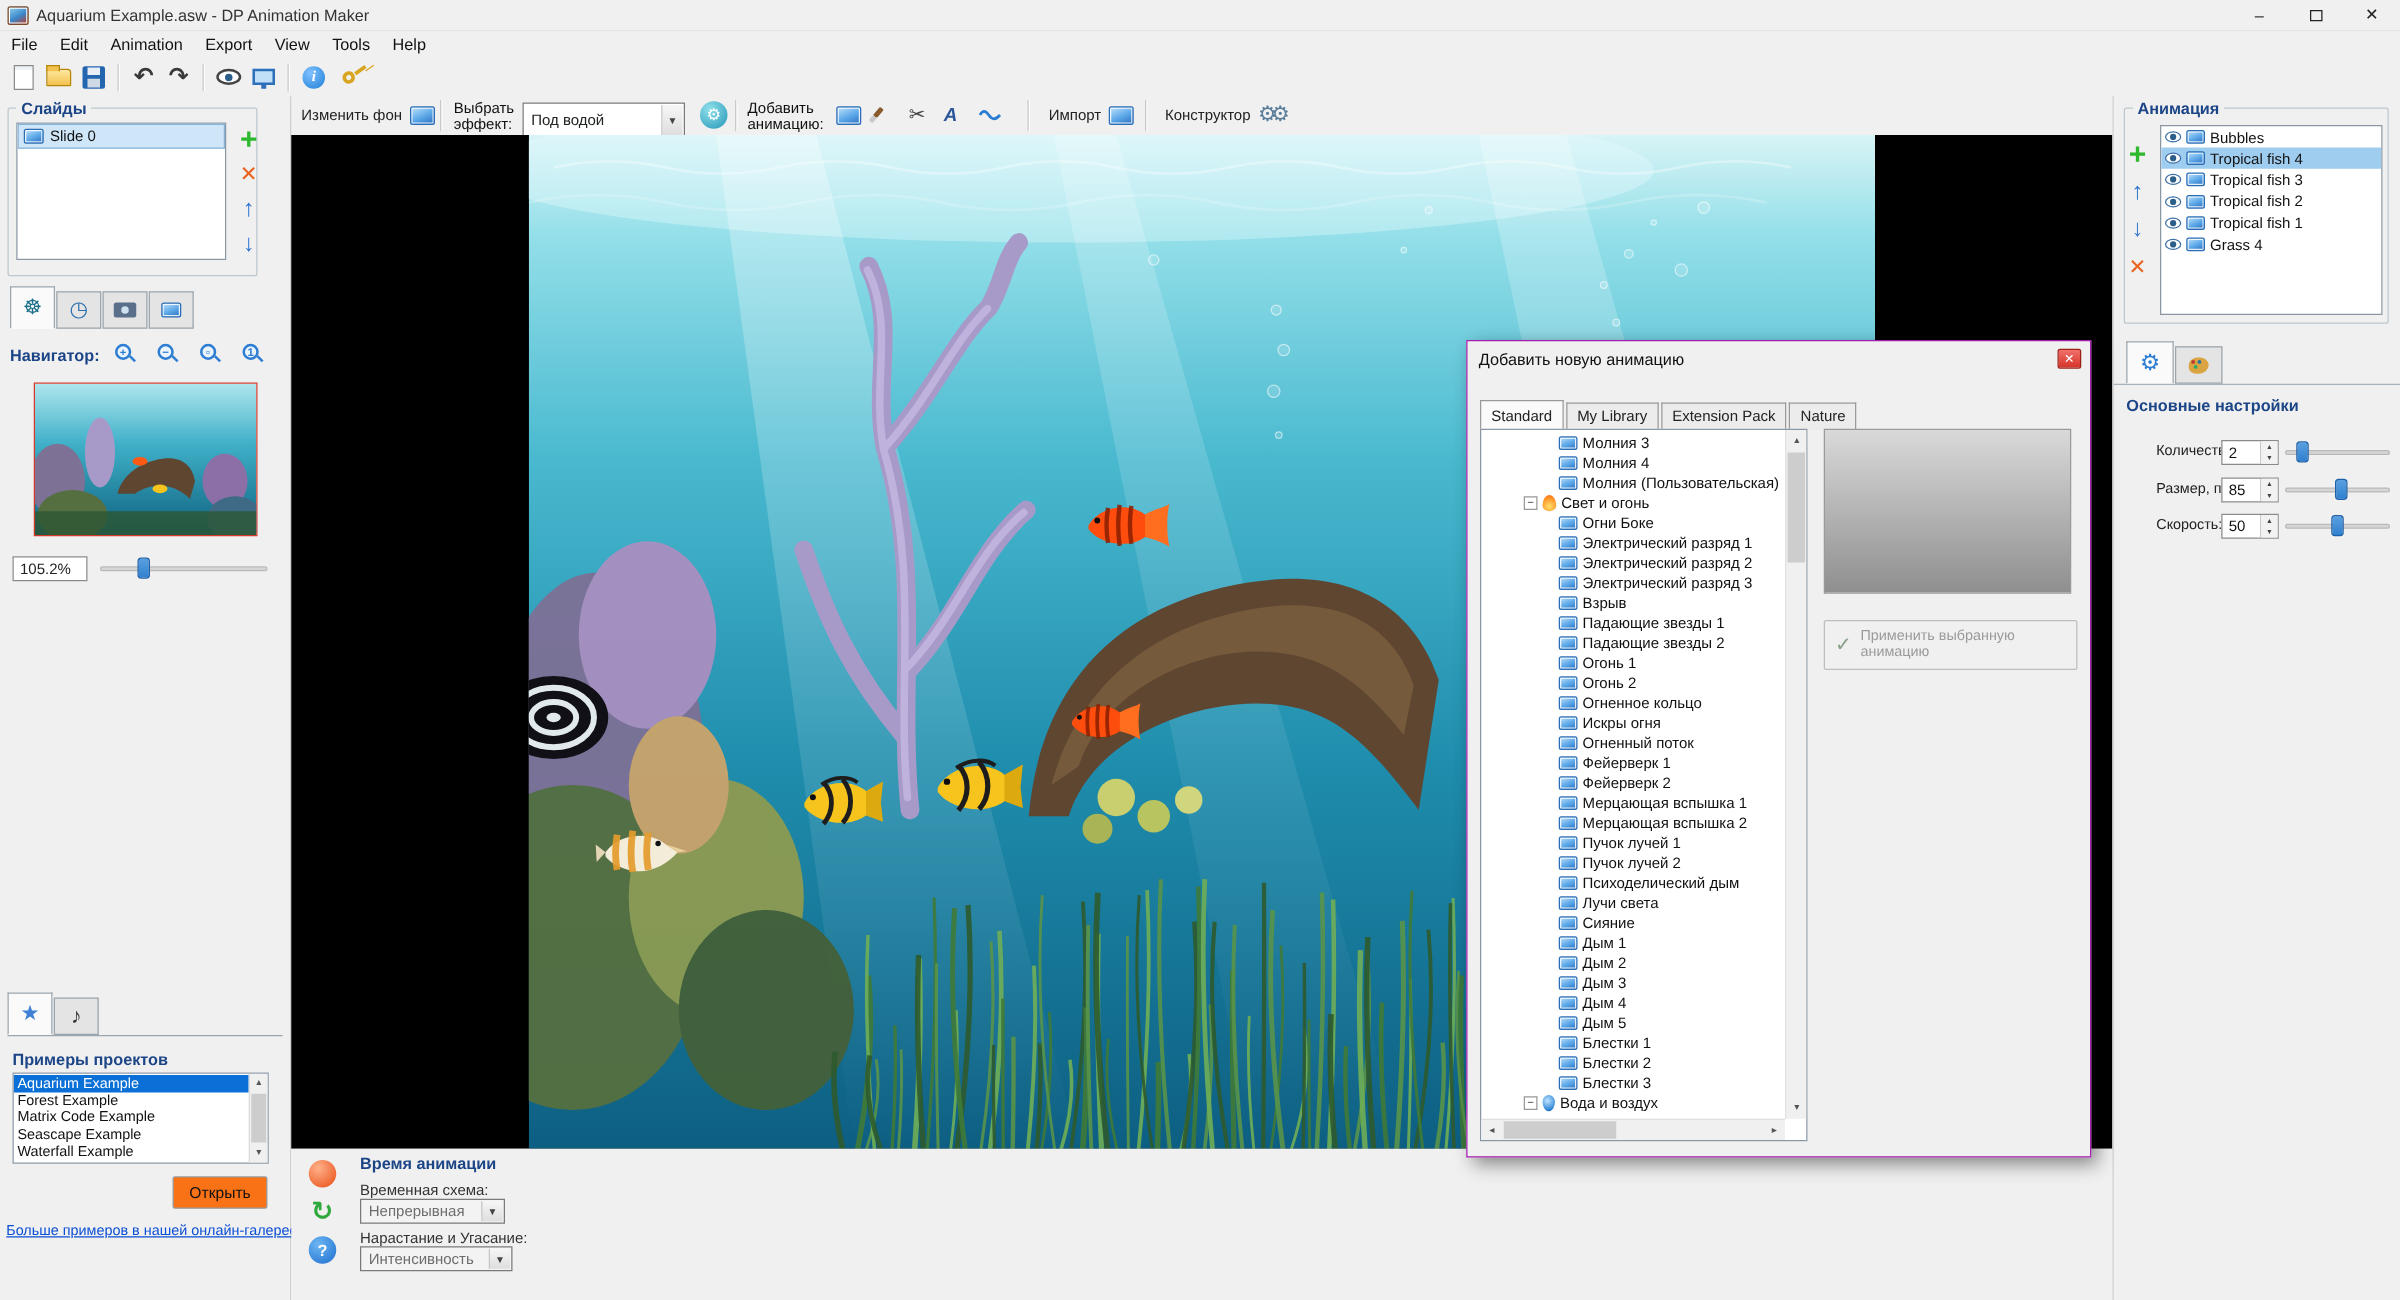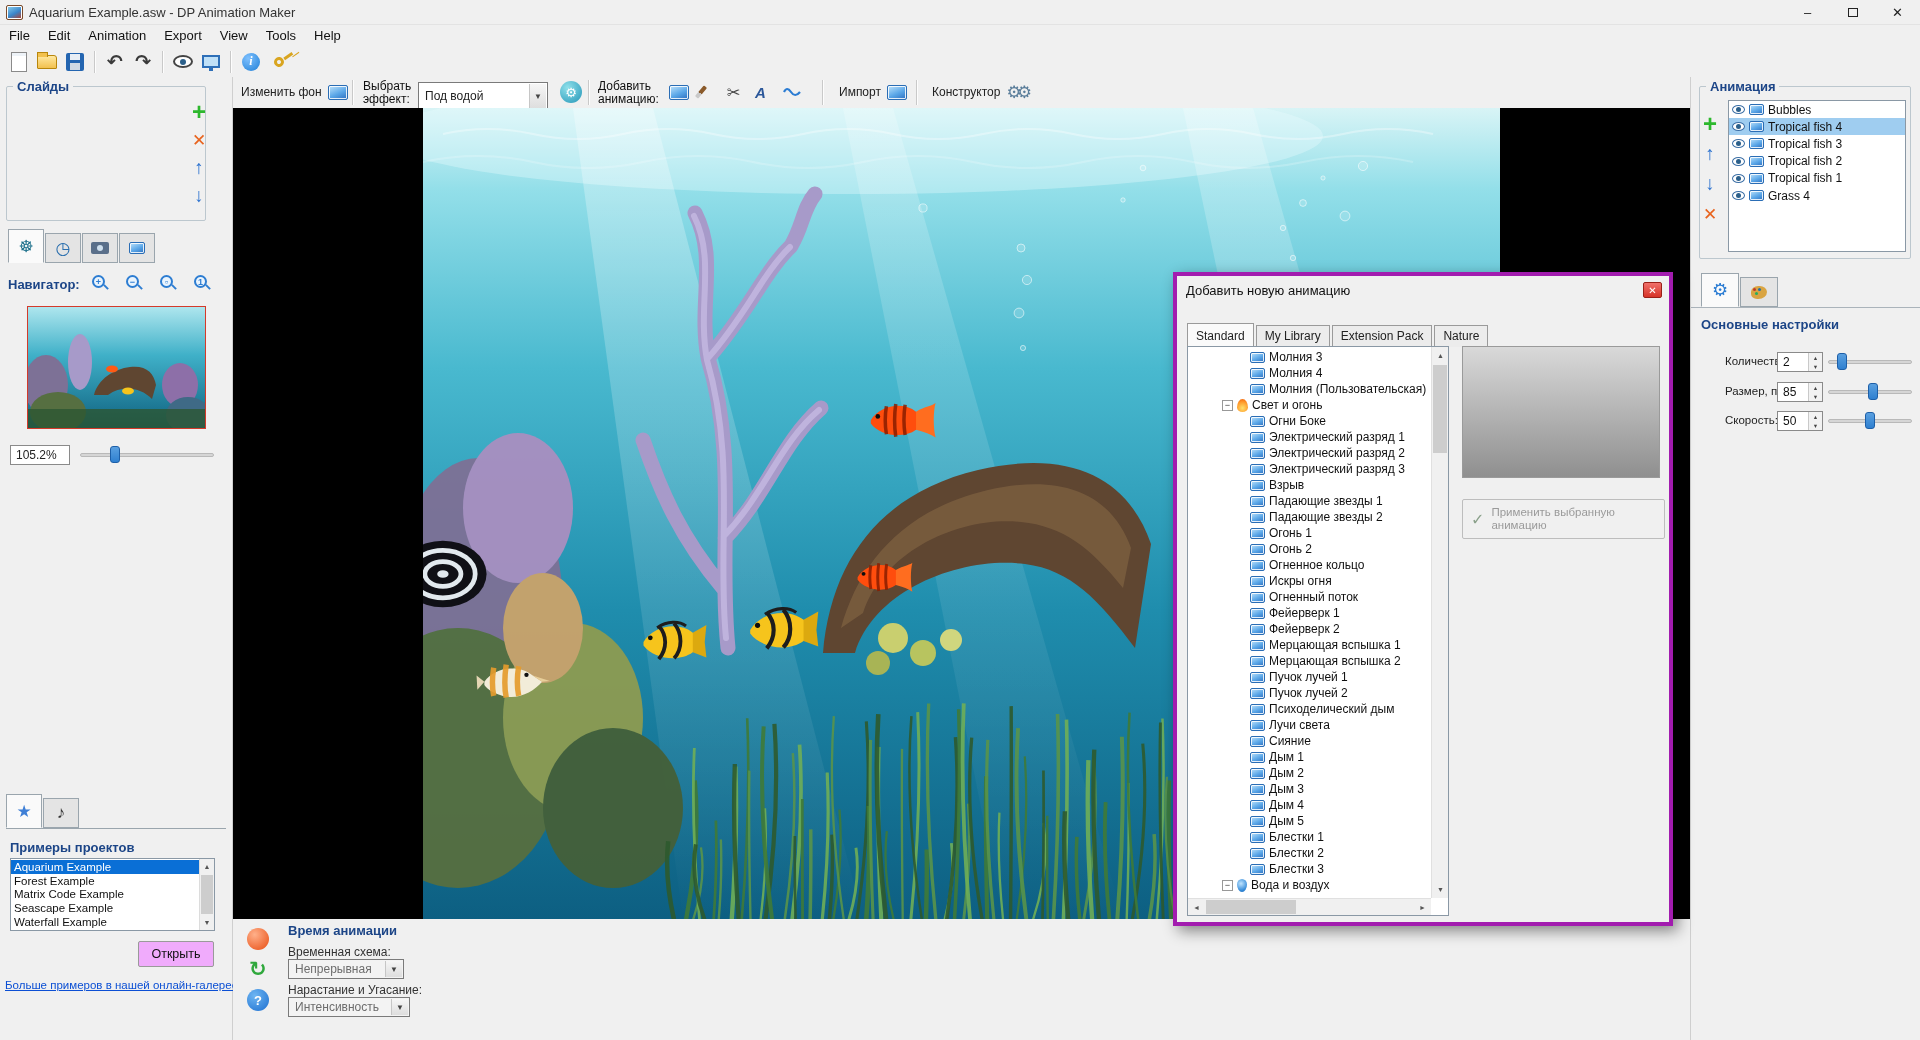--- a/index.html
+++ b/index.html
@@ -79,21 +79,21 @@
   .slider { position:absolute; }
   .slider .track { position:absolute; left:0; right:0; top:8px; height:4px; background:#d6d6d6; border:1px solid #b9b9b9; border-radius:2px; }
   .slider .thumb { position:absolute; top:1px; width:10px; height:17px; background:linear-gradient(#5aa0e0,#2f80d0); border:1px solid #1d5fa8; border-radius:3px; }
   .ic-star { font-size:17px; color:#3f7fd6; }
   .ic-note { font-size:17px; color:#333; }
   .lb-row { height:13.8px; display:flex; align-items:center; padding:0 3px; font-size:11.5px; white-space:nowrap; }
   .lb-row.sel { background:#0a6fd6; color:#fff; }
   .sb-v { position:absolute; right:0; top:0; bottom:0; width:15px; background:#f0f0f0; border-left:1px solid #dcdcdc; }
   .sb-btn { position:absolute; left:0; width:100%; height:15px; display:flex; align-items:center; justify-content:center; font-size:7px; color:#555; background:#f0f0f0; }
   .sb-thumb { position:absolute; left:1px; right:1px; background:#cdcdcd; }
-  .btn { position:absolute; background:#f0abfc; border:1px solid #9a9a9a; border-radius:2px; font-size:12.5px; display:flex; align-items:center; justify-content:center; color:#111; }
+  .btn { position:absolute; background:#f97316; border:1px solid #9a9a9a; border-radius:2px; font-size:12.5px; display:flex; align-items:center; justify-content:center; color:#111; }
   .link { position:absolute; color:#0b4fd4; text-decoration:underline; font-size:11.5px; white-space:nowrap; }
 
   
   .canvas-area { position:absolute; left:233px; top:108px; width:1457px; height:811px; background:#000; }
   .stage { position:absolute; left:190px; top:0; width:1077px; height:811px; }
   .stage svg { width:100%; height:100%; display:block; }
 
   
   .bottom-bar { position:absolute; left:233px; top:919px; width:1457px; height:121px; background:#f0f0f0; }
   .circ { position:absolute; width:22px; height:22px; border-radius:50%; display:flex; align-items:center; justify-content:center; color:#fff; font-weight:bold; }
@@ -113,21 +113,21 @@
   .ic-palette { width:16px; height:13px; border-radius:50% 50% 60% 42%; background:#d9a441; position:relative; }
   .ic-palette::after { content:""; position:absolute; left:2px; top:2px; width:3px; height:3px; border-radius:50%; background:#c0392b; box-shadow:5px 0 0 #2471a3, 2px 4px 0 #27ae60; }
   .panel-line { position:absolute; left:0; width:230px; height:0; border-top:1px solid #aab3ba; }
   .set-label { position:absolute; font-size:11.5px; color:#222;margin-left:24px; }
   .spin { position:absolute; width:46px; height:20px; background:#fff; border:1px solid #8a8a8a; font-size:12px; }
   .spin .val { position:absolute; left:5px; top:2px; }
   .spin .ud { position:absolute; right:0; top:0; bottom:0; width:14px; border-left:1px solid #c9c9c9; display:flex; flex-direction:column; }
   .spin .ud span { flex:1; display:flex; align-items:center; justify-content:center; font-size:5.5px; color:#444; background:#f2f2f2; }
 
   
-  .dialog { position:absolute; left:1173px; top:272px; width:500px; height:654px; background:#f0f0f0; border:4px solid #a21caf; box-shadow:5px 5px 14px rgba(0,0,0,.45); }
+  .dialog { position:absolute; left:1173px; top:272px; width:500px; height:654px; background:#f0f0f0; border:1px solid #a21caf; box-shadow:5px 5px 14px rgba(0,0,0,.45); }
   .dlg-title { position:absolute; left:0; top:0; right:0; height:28px; display:flex; align-items:center; padding-left:9px; font-size:13px; color:#111; }
   .dlg-close { position:absolute; right:7px; top:6px; width:19px; height:16px; background:linear-gradient(#f0706a,#d63328); border:1px solid #9a2018; border-radius:2px; color:#fff; font-size:10px; display:flex; align-items:center; justify-content:center; }
   .dlg-tabs { position:absolute; left:10px; top:48px; height:23px; display:flex; align-items:flex-end; }
   .dtab { padding:3px 8px 4px 8px; font-size:12px; background:#ececec; border:1px solid #9a9a9a; border-bottom:none; margin-right:2px; color:#222; }
   .dtab.sel { background:#fafafa; padding-top:5px; }
   .tree { position:absolute; left:10px; top:70px; width:262px; height:570px; background:#fff; border:1px solid #8a98a5; }
   .tree-content { position:absolute; left:0; top:2px; right:17px; bottom:17px; overflow:hidden; }
   .tree-row { height:16px; display:flex; align-items:center; gap:4px; font-size:12px; white-space:nowrap; color:#111; }
   .tree-row.cat { padding-left:34px; }
   .tree-row.item { padding-left:62px; }
@@ -248,20 +248,26 @@
   <div class="t2-sep" style="left:689px"></div>
   <div class="t2-btn" style="left:701px">
     <span class="t2-label">Конструктор</span>
     <span class="ic-gears">⚙⚙</span>
   </div>
 </div>
 
 <div class="left-sidebar">
   <fieldset class="group" style="left:6px; top:2px; width:200px; height:142px">
     <legend>Слайды</legend>
+    <div class="listframe" style="left:6px; top:4px; width:168px; height:110px" id="slide-list">
+        <div class="slide-row sel">
+          <span class="pic-icon sm"></span>
+          <span class="lbl">Slide 0</span>
+        </div>
+      </div>
     <div class="stackbtn" style="left:180px; top:6px">
         <span class="g-plus">+</span>
       </div>
     <div class="stackbtn" style="left:180px; top:34px">
         <span class="o-x">✕</span>
       </div>
     <div class="stackbtn" style="left:180px; top:62px">
         <span class="b-up">↑</span>
       </div>
     <div class="stackbtn" style="left:180px; top:90px">

